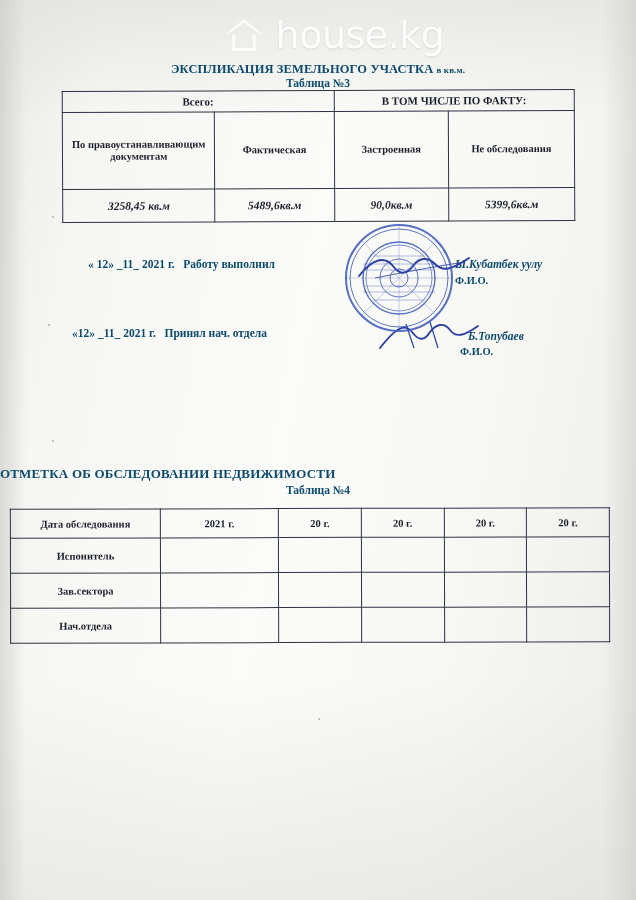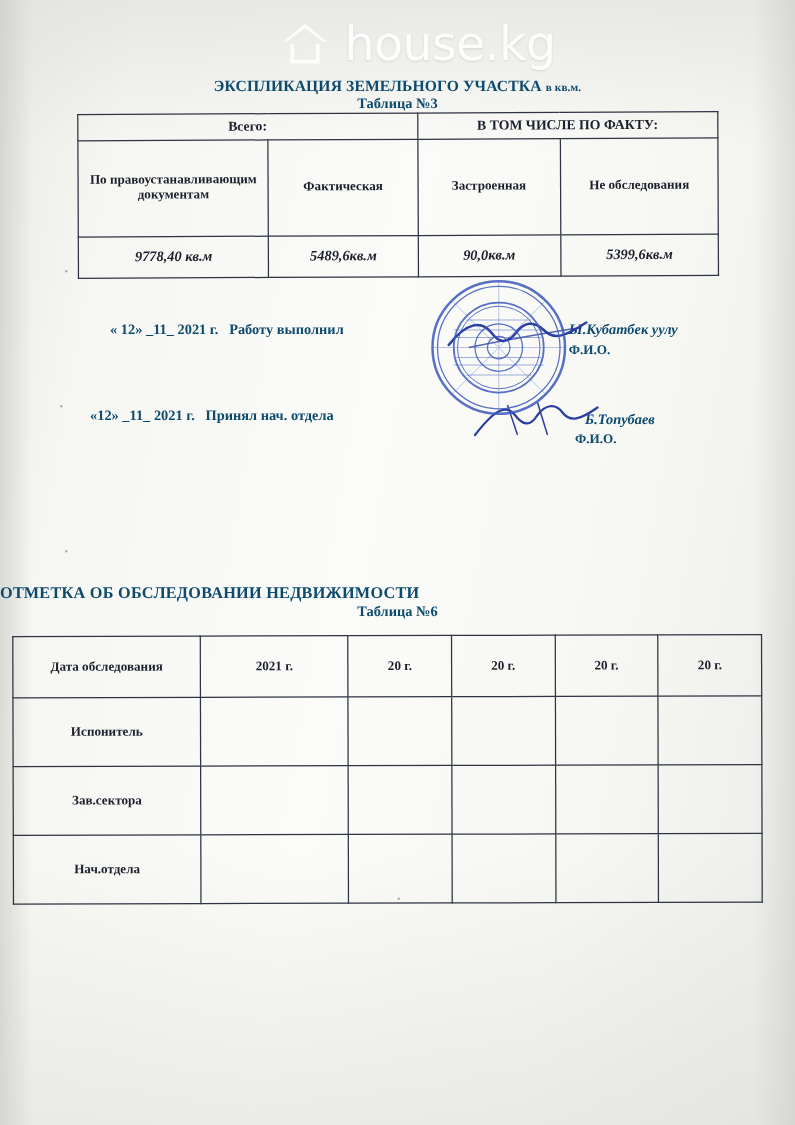--- a/index.html
+++ b/index.html
@@ -207,21 +207,21 @@
     color: #1b1f2b;
     transform: rotate(-0.15deg);
   }
   .tbl4 td {
     border: 1px solid #2d3442;
     height: 26px;
     text-align: center;
     vertical-align: middle;
     font-weight: bold;
     font-size: 10.5px;
-    padding: 11px 2px;
+    padding: 1px 2px;
   }
   .tbl4 .rowlabel {
     width: 145px;
     font-weight: bold;
   }
   .tbl4 .tall td { height: 32px; }
 
   .dot {
     position: absolute;
     width: 2px;
@@ -268,21 +268,21 @@
         <td colspan="2">Всего:</td>
         <td colspan="2">В ТОМ ЧИСЛЕ ПО ФАКТУ:</td>
       </tr>
       <tr class="sub-row">
         <td style="width:150px;">По правоустанавливающим документам</td>
         <td style="width:120px;margin-top:28px;">Фактическая</td>
         <td style="width:115px;">Застроенная</td>
         <td style="width:128px;">Не обследования</td>
       </tr>
       <tr class="val-row">
-        <td class="left-pad">9778,40 кв.м</td>
+        <td class="left-pad">3258,45 кв.м</td>
         <td>5489,6кв.м</td>
         <td>90,0кв.м</td>
         <td>5399,6кв.м</td>
       </tr>
     </tbody>
       </table>
 
     <div class="t sigline sig1">
       <span>« 12»</span>
       <span>_11_</span>
@@ -333,21 +333,21 @@
       </g>
       <g stroke="#3b59bb" stroke-width="0.6" opacity="0.45">
         <path d="M56 3 v106"></path>
         <path d="M3 56 h106"></path>
         <path d="M19 19 L93 93"></path>
         <path d="M93 19 L19 93"></path>
       </g>
     </svg>
 
     <div class="t title2">ОТМЕТКА ОБ ОБСЛЕДОВАНИИ НЕДВИЖИМОСТИ</div>
-    <div class="t subtitle2">Таблица №6</div>
+    <div class="t subtitle2">Таблица №4</div>
 
     <table class="tbl4">
       <tbody>
           <tr>
         <td class="rowlabel">Дата обследования</td>
         <td>2021 г.</td>
         <td>20       г.</td>
         <td>20       г.</td>
         <td>20       г.</td>
         <td>20       г.</td>

